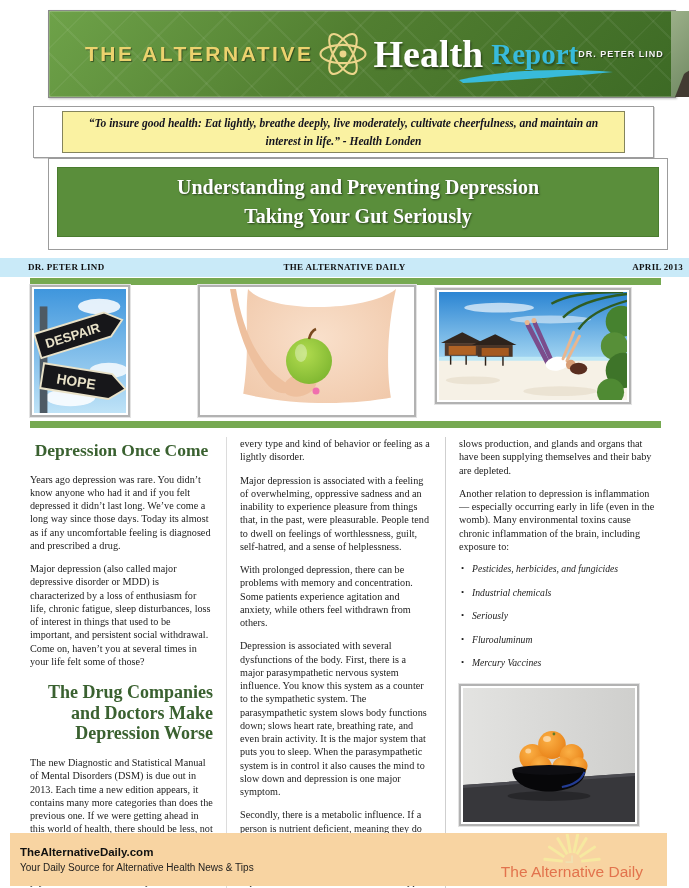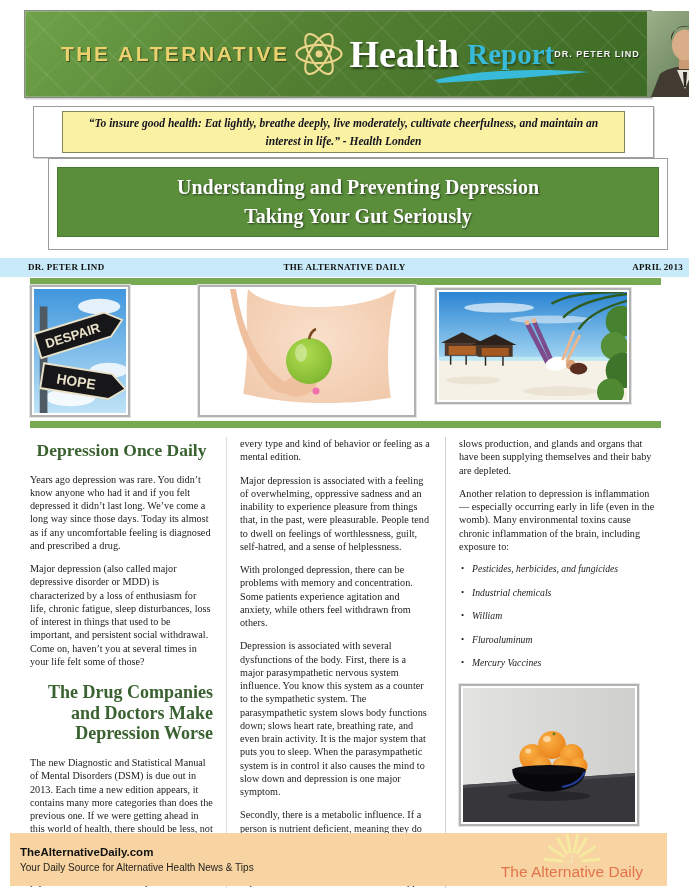--- a/index.html
+++ b/index.html
@@ -1,21 +1,21 @@
 <!DOCTYPE html>
 <html><head>
 <meta charset="utf-8">
 <style>
   * { box-sizing: border-box; }
   html,body { margin:0; padding:0; background:#ffffff; }
   .page { position:relative; width:689px; height:888px; background:#fff; overflow:hidden;
           font-family:"Liberation Serif", serif; }
 
   
-  .masthead { position:absolute; left:24px; top:10px; width:628px; height:88px;
+  .masthead { position:absolute; left:48px; top:10px; width:628px; height:88px;
     background:linear-gradient(130deg,#6ea249 0%, #527f31 45%, #3d6a25 100%);
     border:1px solid #8a8a8a; box-shadow:inset 0 0 0 1px rgba(255,255,255,.22), 1px 1px 2px rgba(0,0,0,.25);
     display:flex; align-items:center; }
   .masthead::before { content:""; position:absolute; inset:0;
     background:repeating-linear-gradient(45deg, rgba(255,255,255,.06) 0 2px, transparent 2px 30px),
                repeating-linear-gradient(-45deg, rgba(255,255,255,.05) 0 2px, transparent 2px 34px);
     pointer-events:none; }
   .brand-left { font-family:"Liberation Sans", sans-serif; font-weight:700; font-size:21px;
     letter-spacing:2.5px; color:#ecd26e; margin-left:36px; text-shadow:1px 1px 1px rgba(0,0,0,.45);
     white-space:nowrap; z-index:1; }
@@ -262,42 +262,42 @@
             <path d="M190,0 C150,0 130,4 116,12"></path>
           </g>
         </g>
       </svg>
     </div>
   </div>
 
   <div class="article">
 
     <div class="col col1">
-      <div class="col-heading">Depression Once Daily</div>
+      <div class="col-heading">Depression Once Come</div>
       <p>Years ago depression was rare. You didn’t know anyone who had it and if you felt depressed it didn’t last long. We’ve come a long way since those days. Today its almost as if any uncomfortable feeling is diagnosed and prescribed a drug.</p>
       <p>Major depression (also called major depressive disorder or MDD) is characterized by a loss of enthusiasm for life, chronic fatigue, sleep disturbances, loss of interest in things that used to be important, and persistent social withdrawal. Come on, haven’t you at several times in your life felt some of those?</p>
       <div class="col-heading2">The Drug Companies and Doctors Make Depression Worse</div>
       <p>The new Diagnostic and Statistical Manual of Mental Disorders (DSM) is due out in 2013. Each time a new edition appears, it contains many more categories than does the previous one. If we were getting ahead in this world of health, there should be less, not more diagnosis. Rarely are patients prescribed psychotropic drugs or told they need psychotherapy unless they get a psychiatric label. That’s the problem with labeling</p>
     </div>
 
     <div class="col col2">
-      <p>every type and kind of behavior or feeling as a mental edition.</p>
+      <p>every type and kind of behavior or feeling as a lightly disorder.</p>
       <p>Major depression is associated with a feeling of overwhelming, oppressive sadness and an inability to experience pleasure from things that, in the past, were pleasurable. People tend to dwell on feelings of worthlessness, guilt, self-hatred, and a sense of helplessness.</p>
       <p>With prolonged depression, there can be problems with memory and concentration. Some patients experience agitation and anxiety, while others feel withdrawn from others.</p>
       <p>Depression is associated with several dysfunctions of the body. First, there is a major parasympathetic nervous system influence. You know this system as a counter to the sympathetic system. The parasympathetic system slows body functions down; slows heart rate, breathing rate, and even brain activity. It is the major system that puts you to sleep. When the parasympathetic system is in control it also causes the mind to slow down and depression is one major symptom.</p>
       <p>Secondly, there is a metabolic influence. If a person is nutrient deficient, meaning they do not have the nutrient ingredients to make hormones, proteins or produce genetic expression, an emotional component like depression often follows. This is what happens to women after they deliver a child; their hormones change, oxytocin</p>
     </div>
 
     <div class="col col3">
       <p>slows production, and glands and organs that have been supplying themselves and their baby are depleted.</p>
       <p>Another relation to depression is inflammation — especially occurring early in life (even in the womb). Many environmental toxins cause chronic inflammation of the brain, including exposure to:</p>
       <ul class="bullets">
         <li>Pesticides, herbicides, and fungicides</li>
         <li>Industrial chemicals</li>
-        <li>William</li>
+        <li>Seriously</li>
         <li>Fluroaluminum</li>
         <li>Mercury Vaccines</li>
       </ul>
       <div class="oranges-frame">
         <svg viewBox="0 0 174 134" preserveAspectRatio="none">
           <defs>
             <linearGradient id="g-wall" x1="0" y1="0" x2="1" y2="0">
               <stop offset="0" stop-color="#e3e3e1"></stop>
                 <stop offset="1" stop-color="#cfcfcd"></stop>
             </linearGradient>

